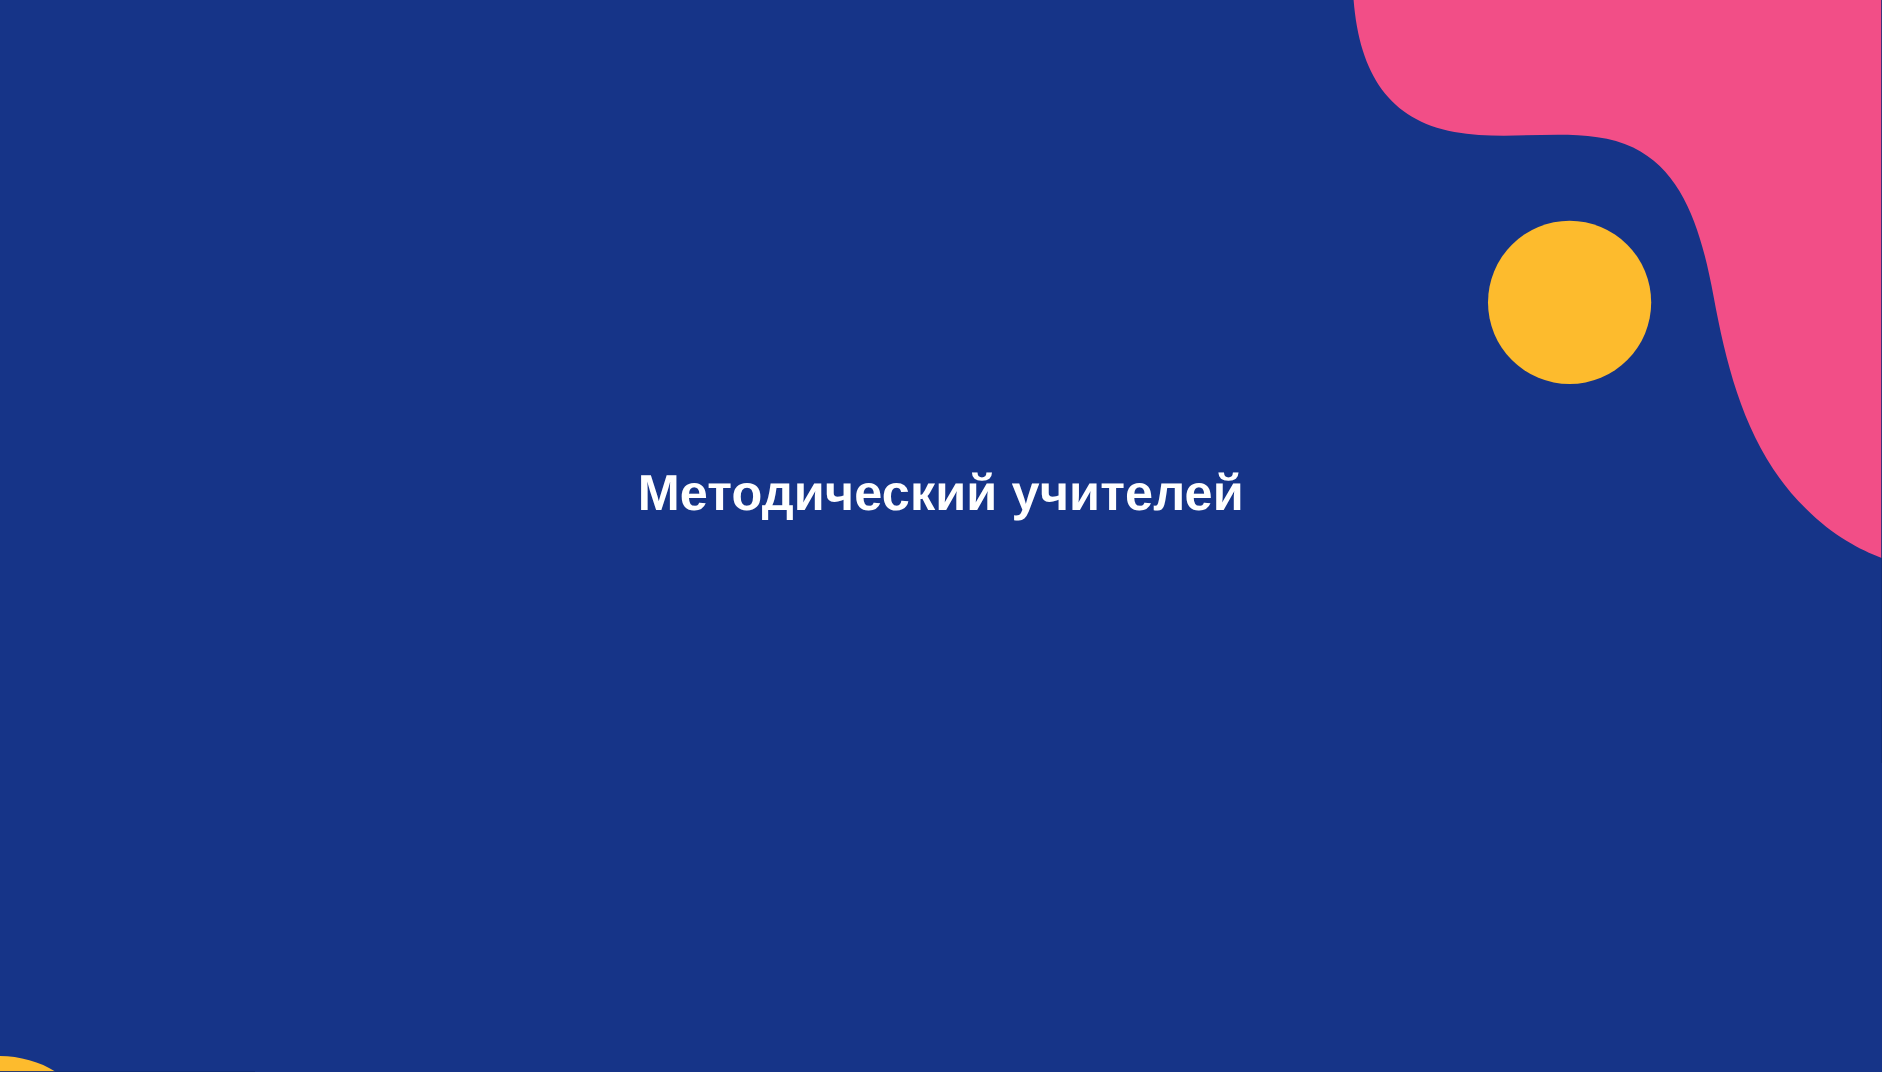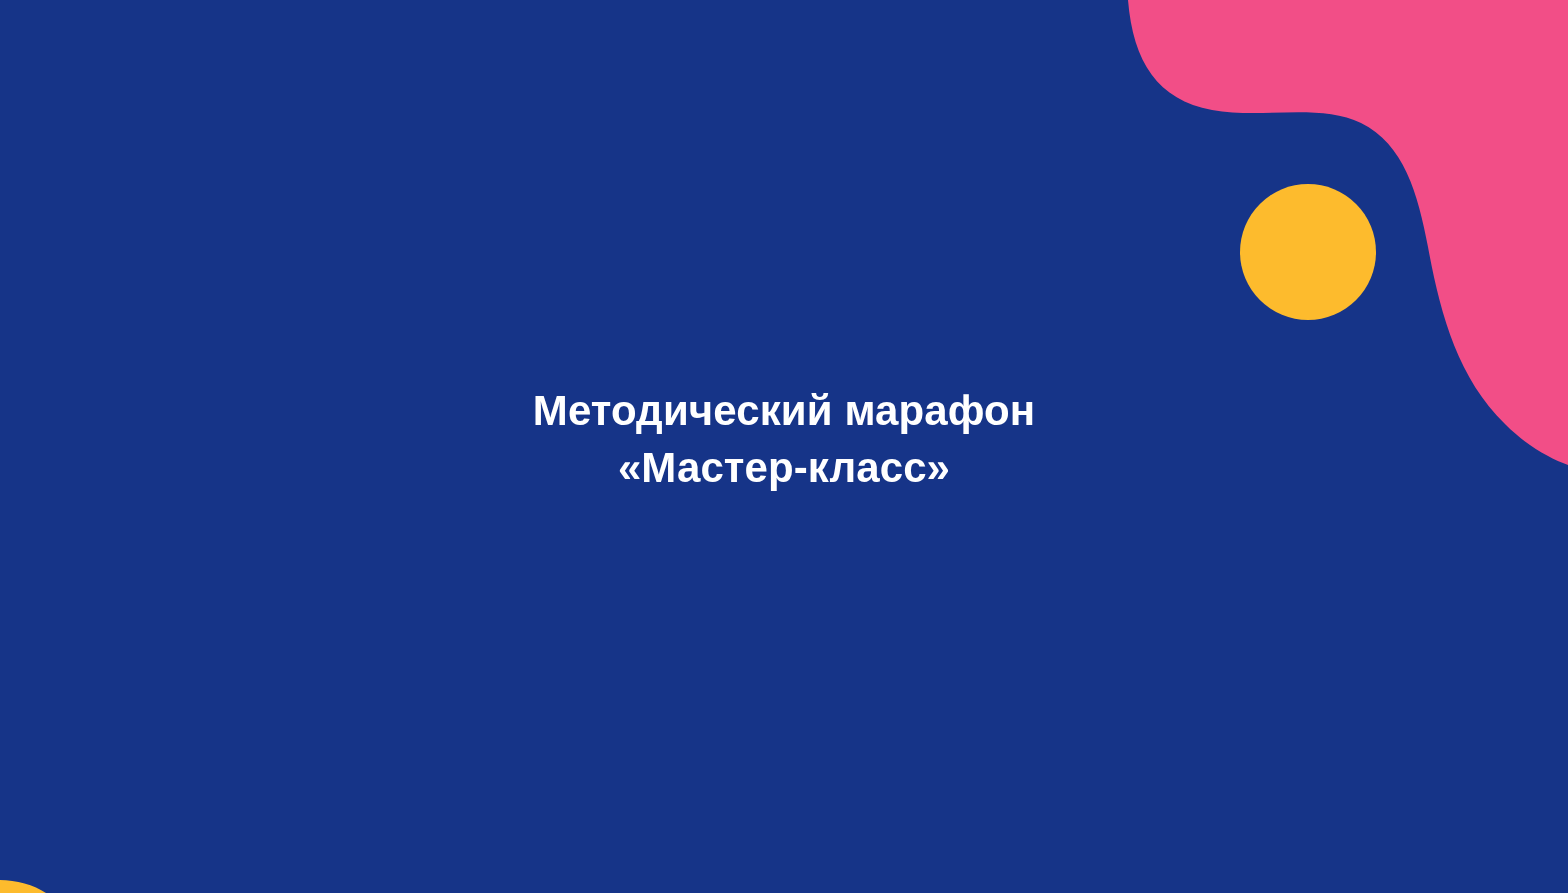--- a/index.html
+++ b/index.html
@@ -64,17 +64,16 @@
              C 1440 312, 1457 377, 1505 424
              C 1528 447, 1550 458, 1568 465
              L 1568 0 Z" fill="#F24E87"></path>
 
     <circle cx="1308" cy="252" r="68" fill="#FDBB2D"></circle>
 
     <path d="M 0 893 L 0 880 C 16 880, 34 885, 46 893 Z" fill="#FDBB2D"></path>
   </svg>
 
   <div class="title-block">
-    <span class="title-line">Методический марафон</span>
-    <span class="title-line">«Мастер-класс»</span>
+    <span class="title-line">Методический учителей</span>
   </div>
 
 </div>
 
 </body></html>

